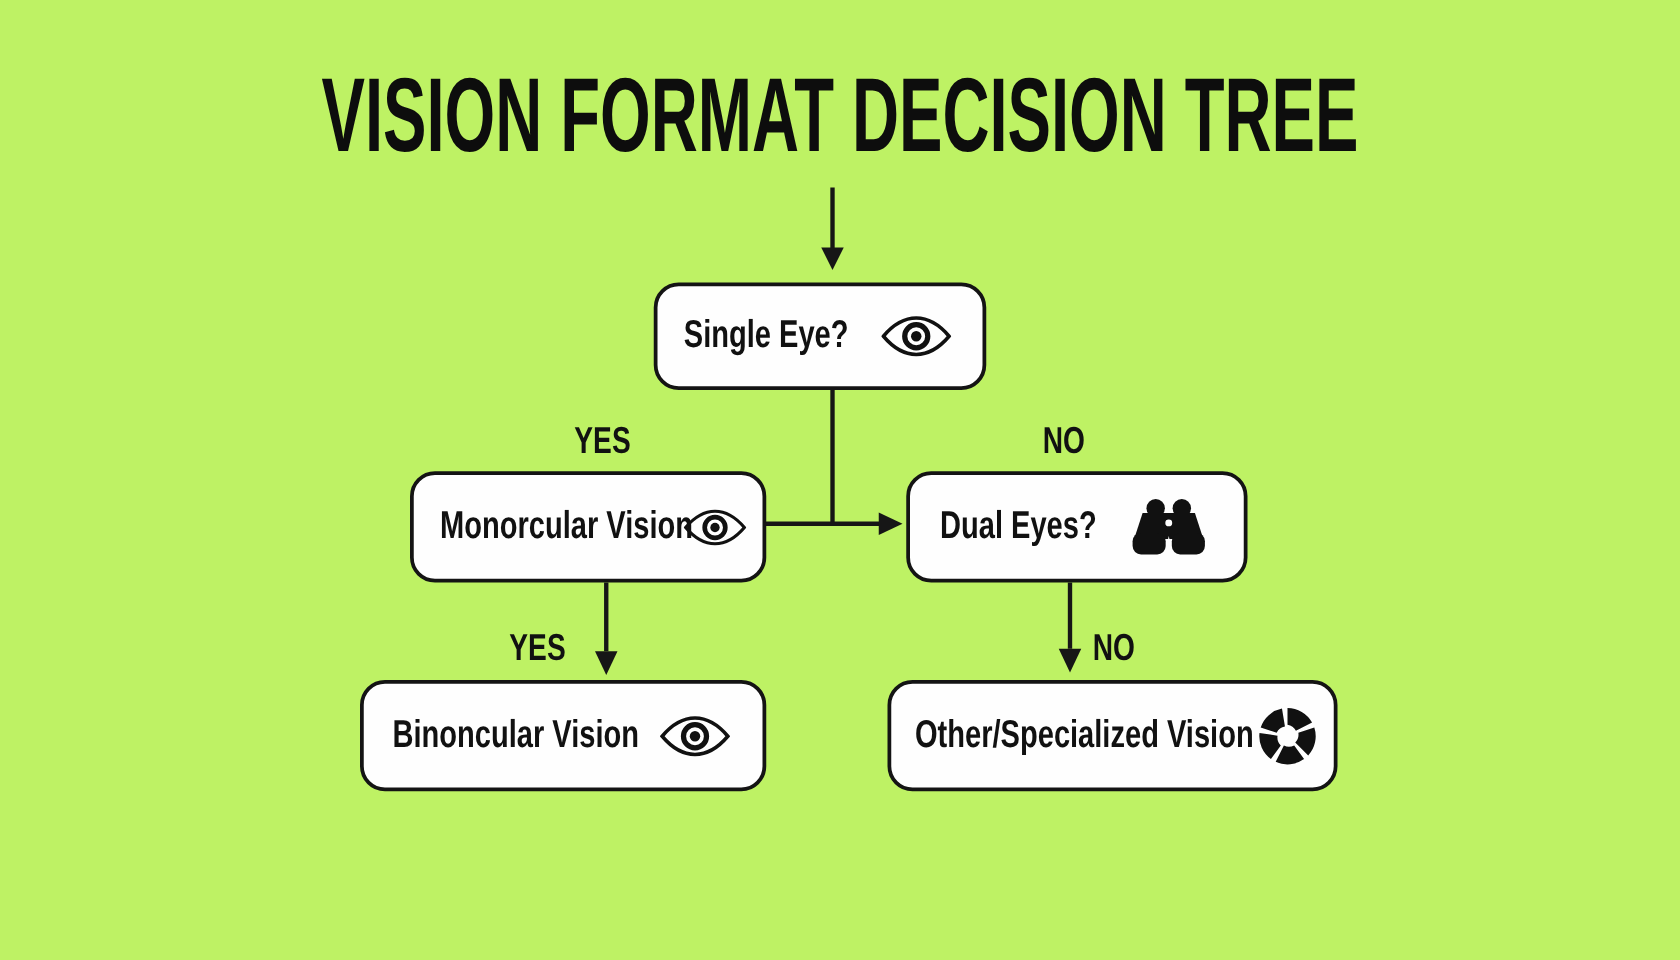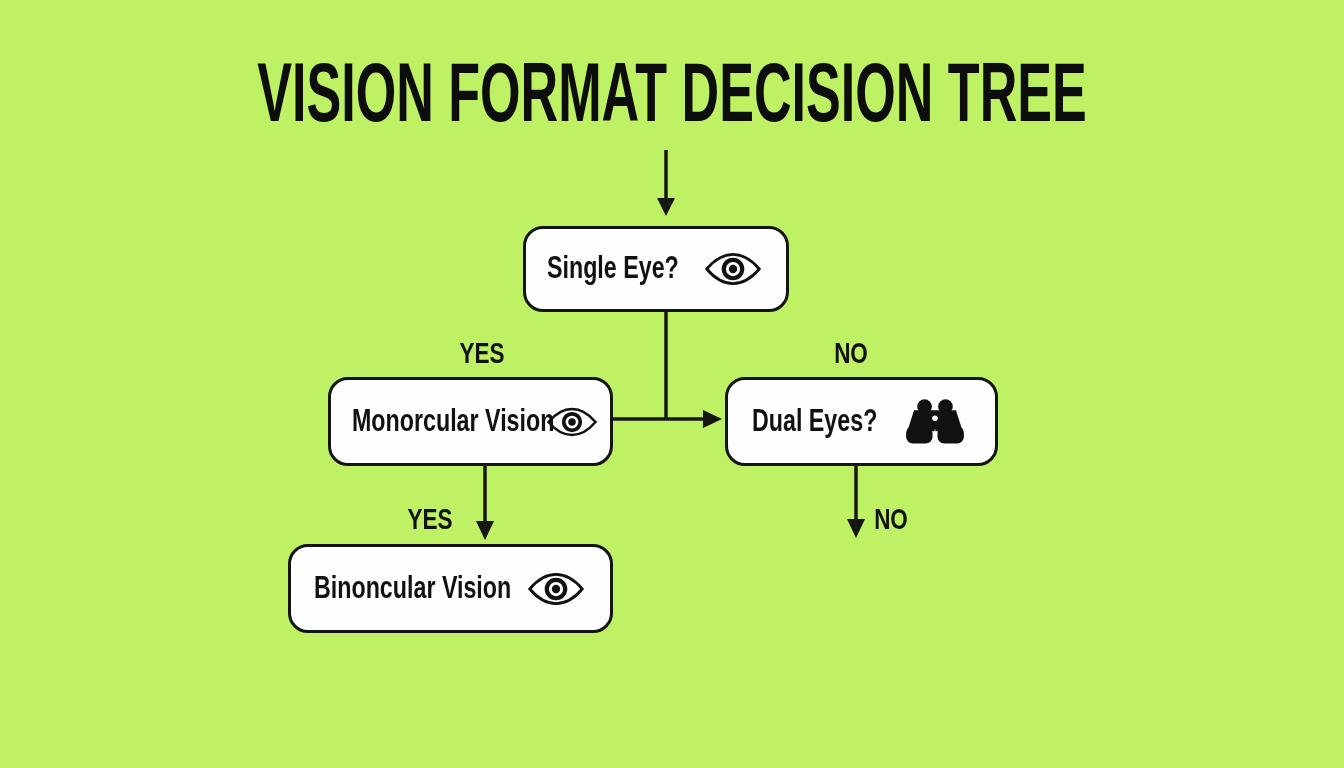--- a/index.html
+++ b/index.html
@@ -172,14 +172,28 @@
     <span class="node-label">Binoncular Vision</span>
     <span class="node-icon">
       <svg width="56" height="38" viewBox="0 0 100 68">
         <path d="M3,34 Q25,8 50,8 Q75,8 97,34 Q75,60 50,60 Q25,60 3,34 Z" fill="none" stroke="currentColor" stroke-width="5"></path>
         <circle cx="50" cy="34" r="16.5" fill="none" stroke="currentColor" stroke-width="7.5"></circle>
         <circle cx="50" cy="34" r="7.5" fill="currentColor"></circle>
       </svg>
     </span>
   </div>
 
+  <div class="node node-other">
+    <span class="node-label">Other/Specialized Vision</span>
+    <span class="node-icon">
+      <svg width="48" height="48" viewBox="0 0 100 100">
+        <g fill="currentColor">
+          <path id="blade" d="M50,3 A47,47 0 0 1 91,27 L64,41 A19,19 0 0 0 50,31 Z"></path>
+          <use href="#blade" transform="rotate(72 50 50)"></use>
+          <use href="#blade" transform="rotate(144 50 50)"></use>
+          <use href="#blade" transform="rotate(216 50 50)"></use>
+          <use href="#blade" transform="rotate(288 50 50)"></use>
+        </g>
+      </svg>
+    </span>
+  </div>
 
 </div>
 
 </body></html>

